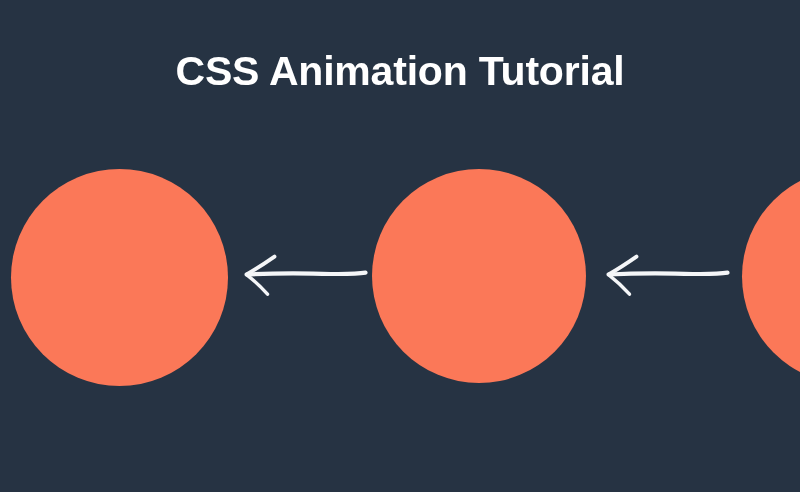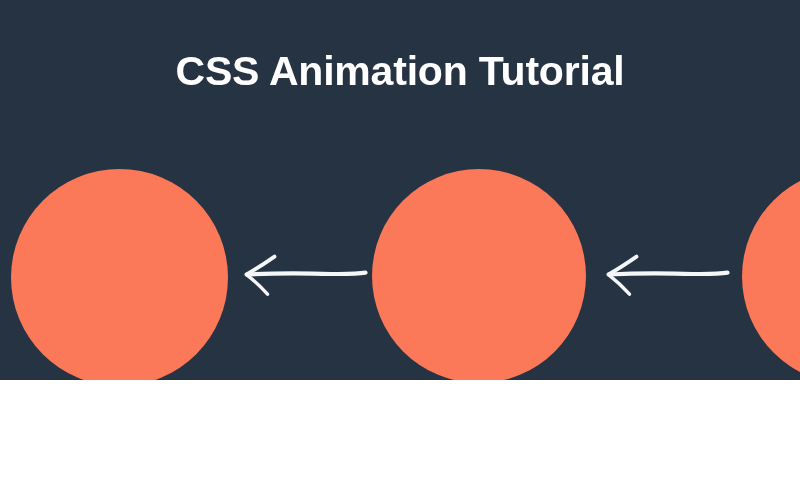--- a/index.html
+++ b/index.html
@@ -8,21 +8,21 @@
   }
   body {
     width: 800px;
     height: 500px;
     overflow: hidden;
     font-family: "Liberation Sans", sans-serif;
   }
   #stage {
     position: relative;
     width: 800px;
-    height: 380px;
+    height: 492px;
     background: #263343;
     overflow: hidden;
   }
   #title {
     position: absolute;
     left: 0;
     top: 47px;
     width: 800px;
     text-align: center;
     color: #ffffff;

